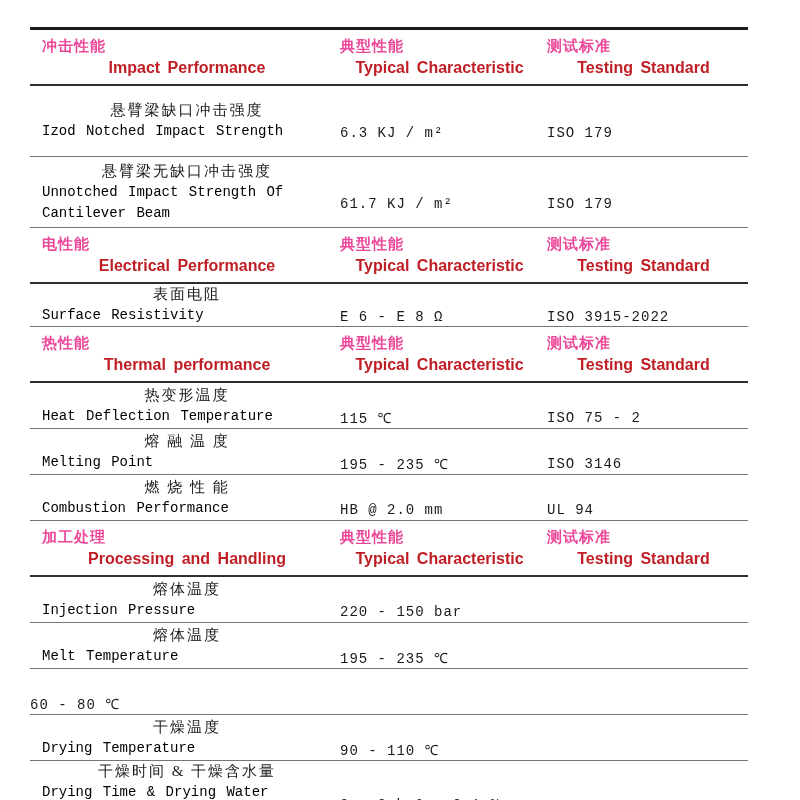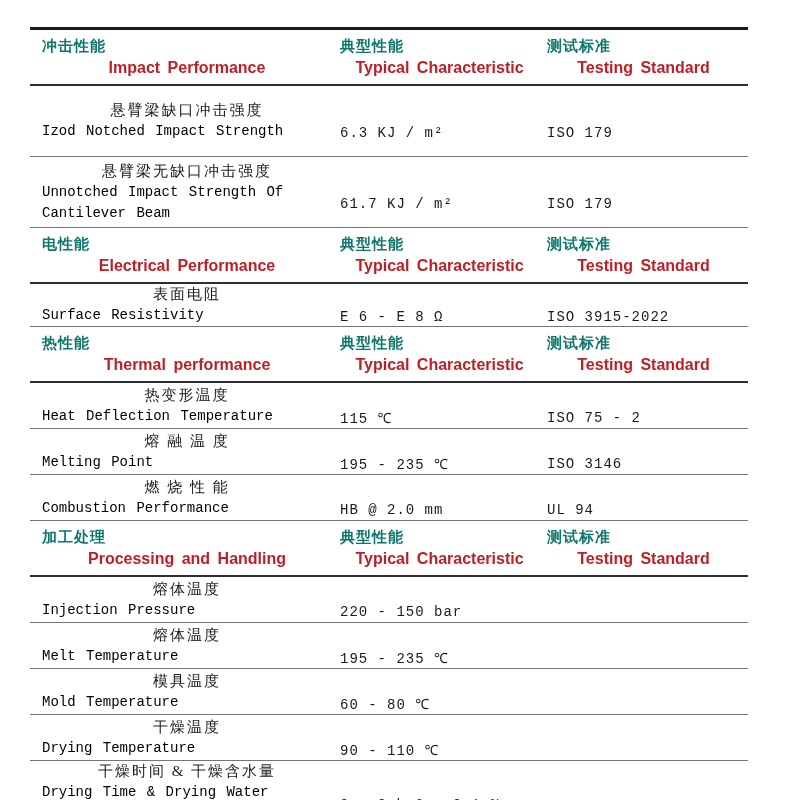--- a/index.html
+++ b/index.html
@@ -35,21 +35,21 @@
     min-height: 54px;
     border-bottom: 2px solid #2e2e2e;
   }
   .row.last { border-bottom: none; min-height: 58px; }
   .cell { box-sizing: border-box; }
   .c1 { width: 310px; padding-left: 12px; padding-right: 8px; }
   .c2 { width: 207px; padding-right: 8px; }
   .c3 { flex: 1; padding-right: 8px; }
   
   .header-row .zh {
-    color: #0f766e;
+    color: #ec4899;
     font-weight: bold;
     font-size: 15px;
     line-height: 22px;
     letter-spacing: 1px;
   }
   .header-row .en {
     color: #c01e25;
     font-weight: bold;
     font-size: 16px;
     line-height: 22px;
@@ -212,24 +212,20 @@
     <div class="row">
       <div class="cell c1">
         <div class="data-zh">熔体温度</div>
         <div class="data-en">Melt Temperature</div>
       </div>
       <div class="cell c2 data-val">195 - 235 ℃</div>
       <div class="cell c3 data-val"></div>
     </div>
 
     <div class="row">
-      <div class="cell c1">
-        <div class="data-zh">模具温度</div>
-        <div class="data-en">Mold Temperature</div>
-      </div>
       <div class="cell c2 data-val">60 - 80 ℃</div>
       <div class="cell c3 data-val"></div>
     </div>
 
     <div class="row">
       <div class="cell c1">
         <div class="data-zh">干燥温度</div>
         <div class="data-en">Drying Temperature</div>
       </div>
       <div class="cell c2 data-val">90 - 110 ℃</div>

